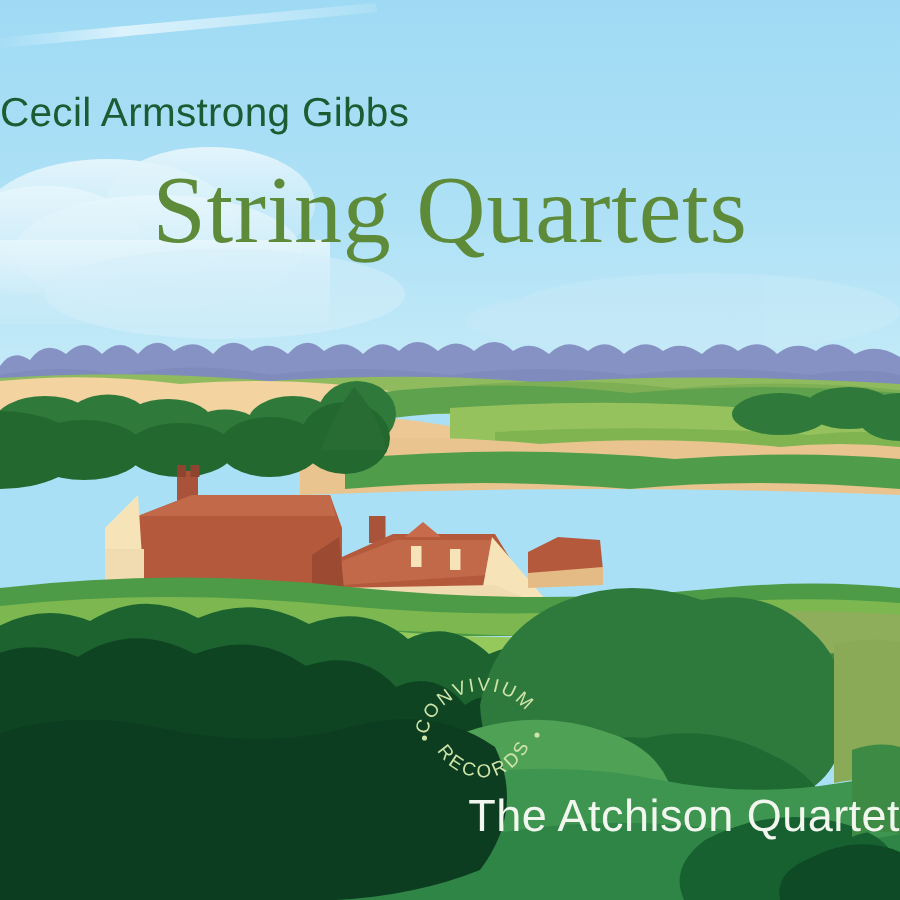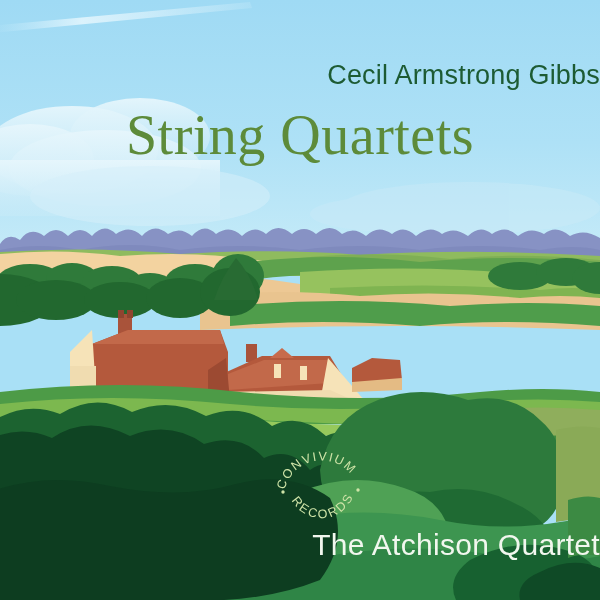--- a/index.html
+++ b/index.html
@@ -9,31 +9,31 @@
     overflow:hidden;
     font-family:"Liberation Sans", sans-serif;
     background:#a9e0f6;
   }
   #art{position:absolute;inset:0;width:600px;height:600px;display:block;}
 
   
   .txt-layer{position:absolute;inset:0;width:600px;height:600px;pointer-events:none;}
   .composer{
     position:absolute;top:60px;left:0;width:600px;
-    text-align:right;
+    text-align:left;
     font-family:"Liberation Sans", sans-serif;
     font-size:27px;letter-spacing:.2px;
     color:#1d5b33;
     white-space:nowrap;
   }
   .album-title{
     position:absolute;top:103px;left:0;width:600px;
     text-align:center;
     font-family:"Liberation Serif", serif;
-    font-size:56px;letter-spacing:.5px;
+    font-size:64px;letter-spacing:.5px;
     color:#5d8b3a;
     white-space:nowrap;
   }
   .performer{
     position:absolute;top:528px;left:0;width:600px;
     text-align:right;
     font-family:"Liberation Sans", sans-serif;
     font-size:30px;letter-spacing:.3px;
     color:#f1f7ee;
     white-space:nowrap;

